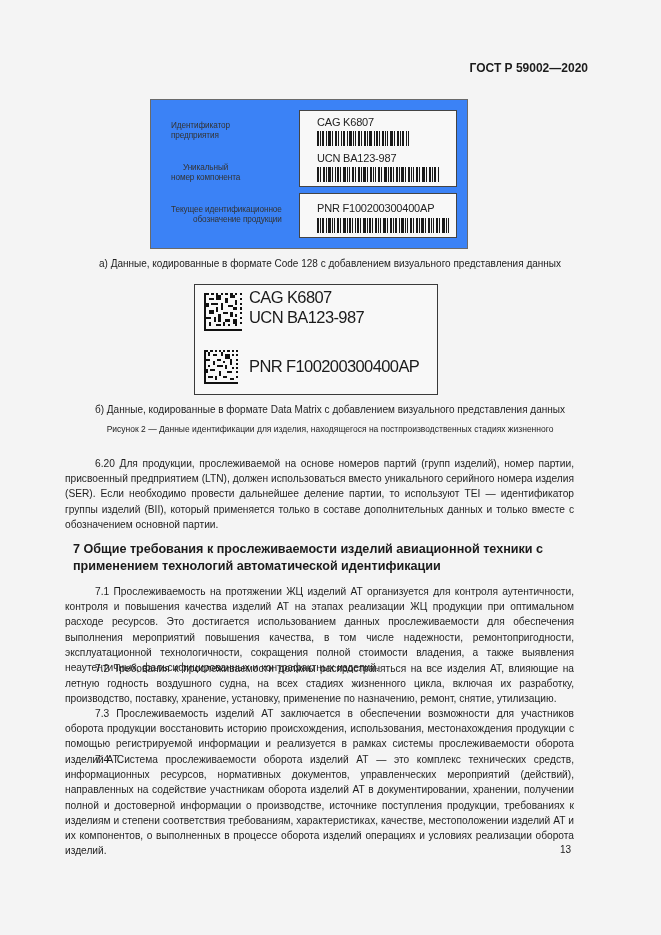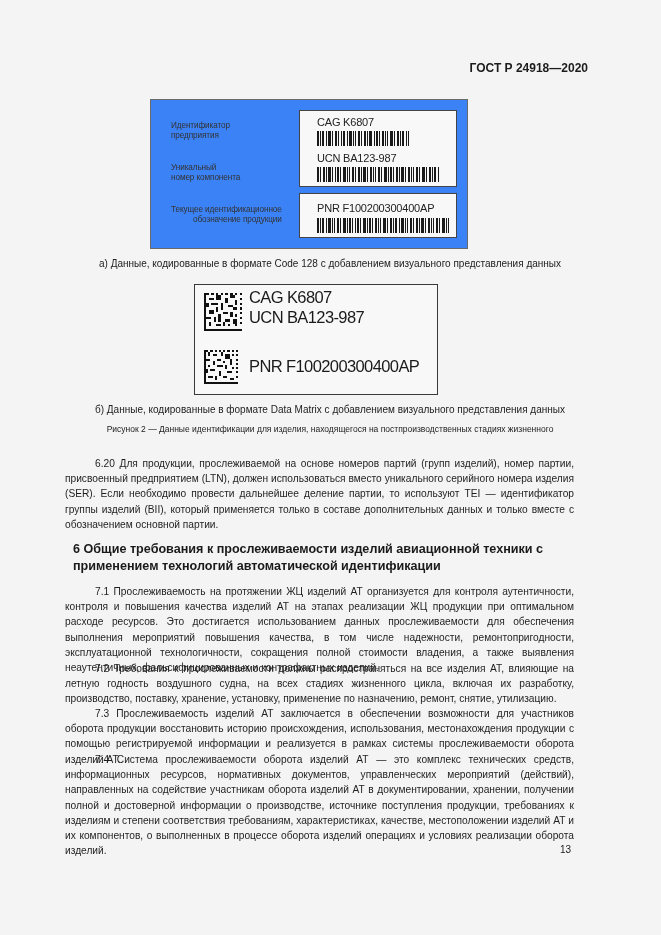--- a/index.html
+++ b/index.html
@@ -57,28 +57,28 @@
     }
     .section-title {
       left: 73px; width: 520px;
       font-size: 12.6px; line-height: 17px; font-weight: bold; color: #1a1a1a;
     }
     .page-num { left: 560px; top: 844px; font-size: 10px; }
   </style>
 </head>
 <body>
 
-<div class="abs std-header">ГОСТ Р 24918—2020</div>
+<div class="abs std-header">ГОСТ Р 59002—2020</div>
 
 <div class="abs fig-a">
   <div class="lbl" style="left:20px; top:21px;">
     <div>Идентификатор</div>
     <div>предприятия</div>
   </div>
-  <div class="lbl" style="left:20px; top:63px;">
+  <div class="lbl" style="left:20px; top:63px;text-align:center;">
     <div>Уникальный</div>
     <div>номер компонента</div>
   </div>
   <div class="lbl" style="left:20px; top:105px;text-align:right;">
     <div>Текущее идентификационное</div>
     <div>обозначение продукции</div>
   </div>
 
   <div class="bc-box" style="left:148px; top:10px; width:156px; height:75px;">
     <div class="bc-text" style="left:17px; top:5px;">CAG  K6807</div>
@@ -319,20 +319,20 @@
 </div>
 
 <div class="abs caption" style="left:50px; top:404px; width:560px;">б) Данные, кодированные в формате Data Matrix с добавлением визуального представления данных</div>
 
 <div class="abs fig-title" style="left:40px; top:424px; width:580px;">
   <div>Рисунок 2 — Данные идентификации для изделия, находящегося на постпроизводственных стадиях жизненного</div>
 </div>
 
 <div class="abs para" style="top:456px;">6.20 Для продукции, прослеживаемой на основе номеров партий (групп изделий), номер партии, присвоенный предприятием (LTN), должен использоваться вместо уникального серийного номера изделия (SER). Если необходимо провести дальнейшее деление партии, то используют TEI — идентификатор группы изделий (BII), который применяется только в составе дополнительных данных и только вместе с обозначением основной партии.</div>
 
-<div class="abs section-title" style="top:541px;">6 Общие требования к прослеживаемости изделий авиационной техники с применением технологий автоматической идентификации</div>
+<div class="abs section-title" style="top:541px;">7 Общие требования к прослеживаемости изделий авиационной техники с применением технологий автоматической идентификации</div>
 
 <div class="abs para" style="top:584px;">7.1 Прослеживаемость на протяжении ЖЦ изделий АТ организуется для контроля аутентичности, контроля и повышения качества изделий АТ на этапах реализации ЖЦ продукции при оптимальном расходе ресурсов. Это достигается использованием данных прослеживаемости для обеспечения выполнения мероприятий повышения качества, в том числе надежности, ремонтопригодности, эксплуатационной технологичности, сокращения полной стоимости владения, а также выявления неаутентичных, фальсифицированных и контрафактных изделий.</div>
 <div class="abs para" style="top:661px;">7.2 Требования к прослеживаемости должны распространяться на все изделия АТ, влияющие на летную годность воздушного судна, на всех стадиях жизненного цикла, включая их разработку, производство, поставку, хранение, установку, применение по назначению, ремонт, снятие, утилизацию.</div>
 <div class="abs para" style="top:706px;">7.3 Прослеживаемость изделий АТ заключается в обеспечении возможности для участников оборота продукции восстановить историю происхождения, использования, местонахождения продукции с помощью регистрируемой информации и реализуется в рамках системы прослеживаемости оборота изделий АТ.</div>
 <div class="abs para" style="top:752px;">7.4 Система прослеживаемости оборота изделий АТ — это комплекс технических средств, информационных ресурсов, нормативных документов, управленческих мероприятий (действий), направленных на содействие участникам оборота изделий АТ в документировании, хранении, получении полной и достоверной информации о производстве, источнике поступления продукции, требованиях к изделиям и степени соответствия требованиям, характеристиках, качестве, местоположении изделий АТ и их компонентов, о выполненных в процессе оборота изделий операциях и условиях реализации оборота изделий.</div>
 
 <div class="abs page-num">13</div>
 
 </body></html>

